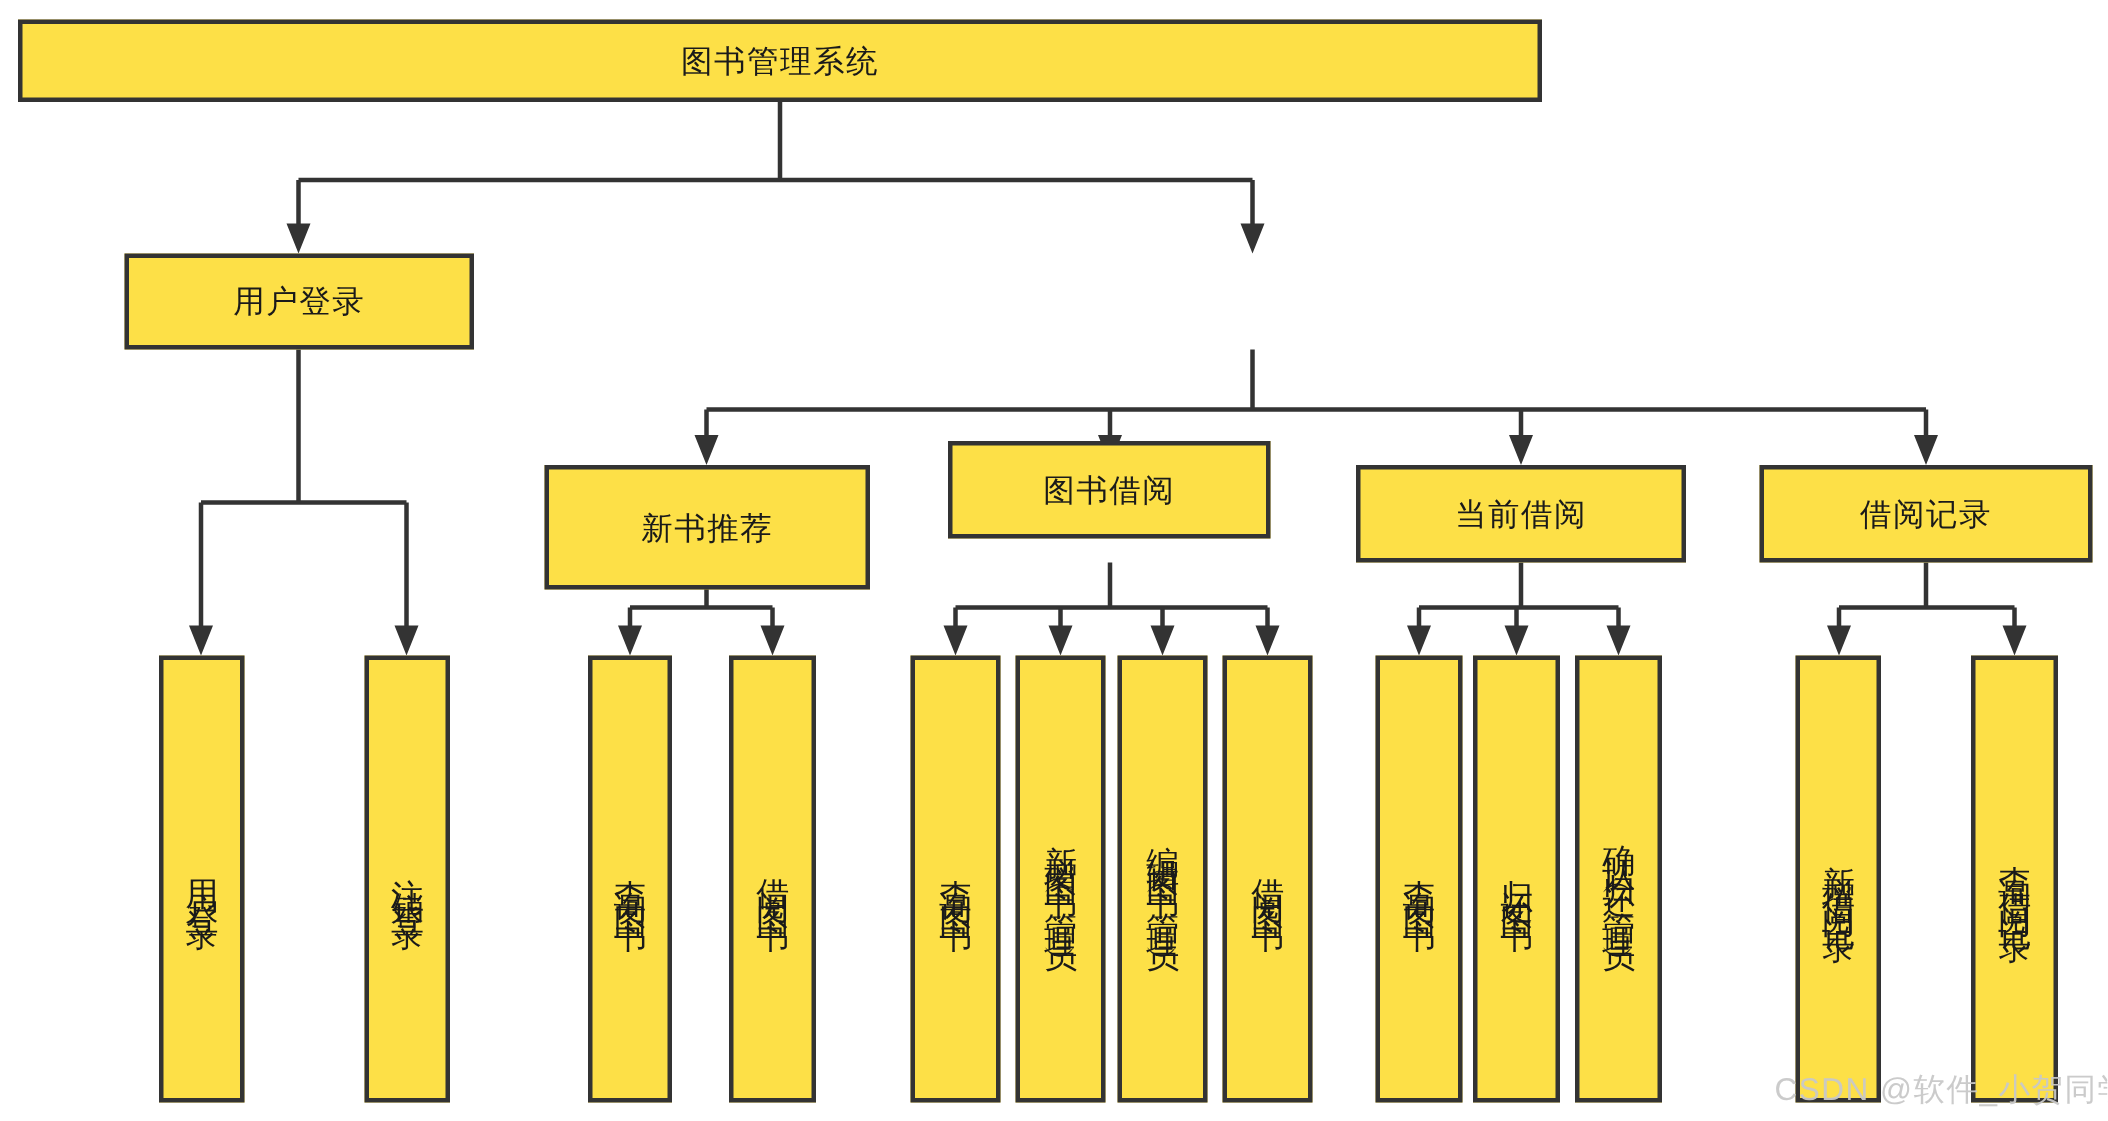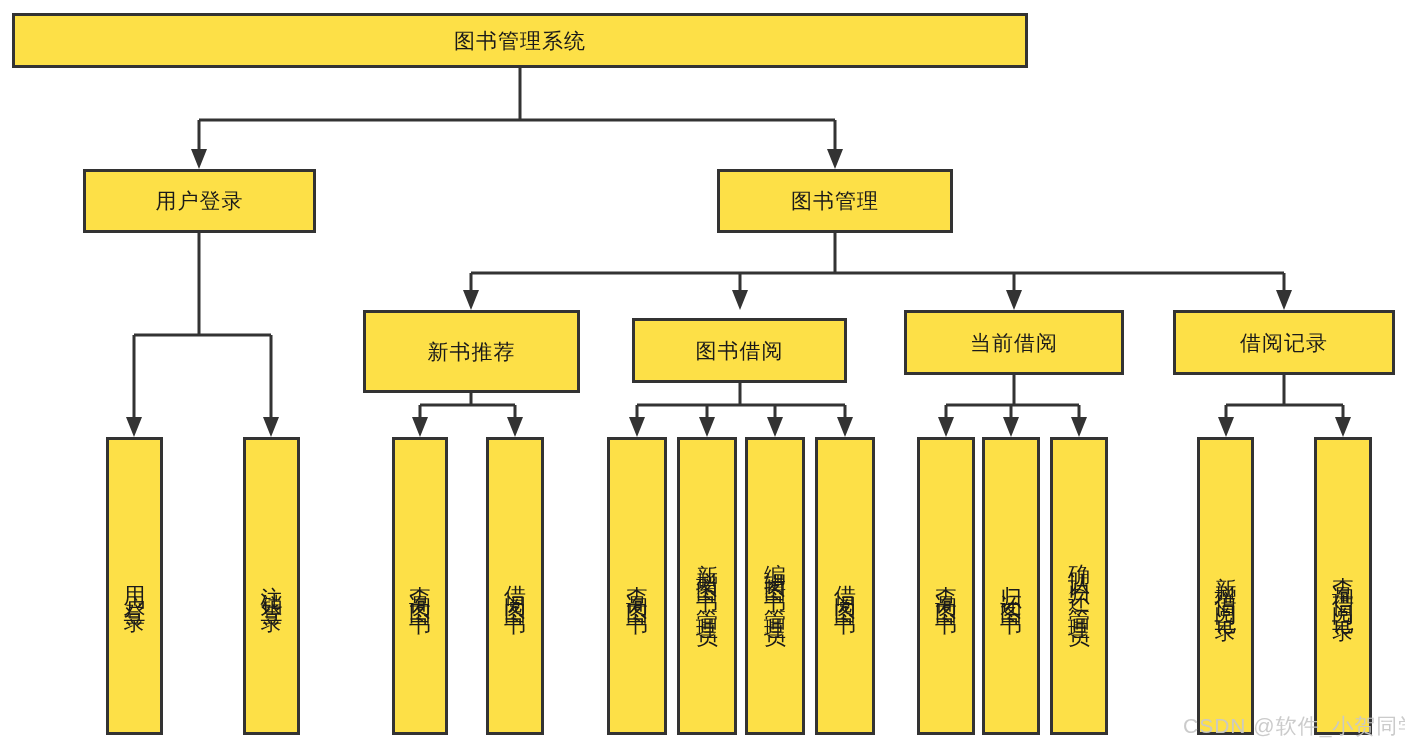--- a/index.html
+++ b/index.html
@@ -80,24 +80,23 @@
              M629 417 L645 417 L637 437 Z M699 417 L715 417 L707 437 Z
              M767 417 L783 417 L775 437 Z M837 417 L853 417 L845 437 Z
              M938 417 L954 417 L946 437 Z M1003 417 L1019 417 L1011 437 Z
              M1071 417 L1087 417 L1079 437 Z M1218 417 L1234 417 L1226 437 Z
              M1335 417 L1351 417 L1343 437 Z"></path>
   </svg>
 
   <div class="box h" style="left:12px; top:13px; width:1016px; height:55px;">图书管理系统</div>
 
   <div class="box h" style="left:83px; top:169px; width:233px; height:64px;">用户登录</div>
-  <div class="box h" style="left:717px; top:169px; width:236px; height:64px;">图书管理</div>
 
   <div class="box h" style="left:363px; top:310px; width:217px; height:83px;">新书推荐</div>
-  <div class="box h" style="left:632px; top:318px; width:215px; height:65px;">图书借阅</div>
+  <div class="box h" style="left:632px; top:294px; width:215px; height:65px;">图书借阅</div>
   <div class="box h" style="left:904px; top:310px; width:220px; height:65px;">当前借阅</div>
   <div class="box h" style="left:1173px; top:310px; width:222px; height:65px;">借阅记录</div>
 
   <div class="box v" style="left:106px; top:437px; width:57px; height:298px;">
     <span class="vtext">用户登录</span>
   </div>
   <div class="box v" style="left:243px; top:437px; width:57px; height:298px;">
     <span class="vtext">注销登录</span>
   </div>
 

